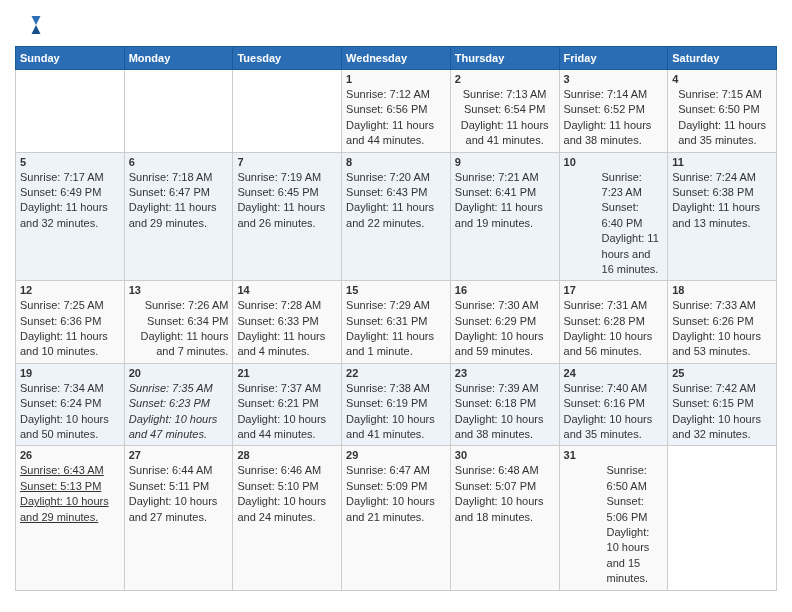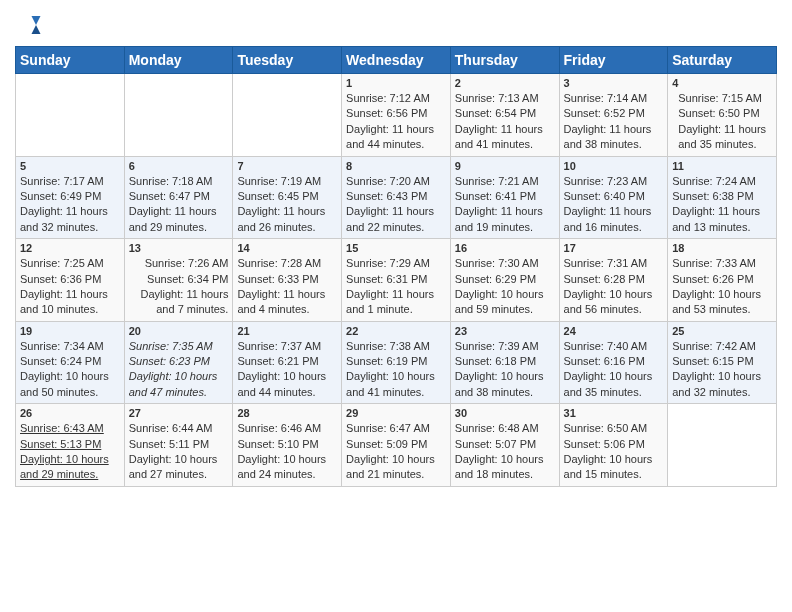--- a/index.html
+++ b/index.html
@@ -50,21 +50,21 @@
       color: #444;
     }
     .calendar {
       width: 100%;
       border-collapse: collapse;
       table-layout: fixed;
     }
     .calendar thead th {
       background: #2a6db5;
       color: #fff;
-      font-size: 14px;
+      font-size: 11px;
       font-weight: bold;
       padding: 5px 4px;
       text-align: left;
       border: 1px solid #1a5a9a;
     }
     .calendar tbody td {
       vertical-align: top;
       border: 1px solid #ccc;
       padding: 3px 4px;
       font-size: 9.5px;
@@ -132,21 +132,21 @@
           <td class="empty-cell"></td>
           <td class="empty-cell"></td>
           <td>
             <span class="day-num">1</span>
             <div class="cell-info" style="white-space: pre-line;">Sunrise: 7:12 AM
 Sunset: 6:56 PM
 Daylight: 11 hours and 44 minutes.</div>
           </td>
           <td>
             <span class="day-num">2</span>
-            <div class="cell-info" style="white-space: pre-line;">Sunrise: 7:13 AM
+            <div class="cell-info" style="white-space: pre-line; text-align: center;">Sunrise: 7:13 AM
 Sunset: 6:54 PM
 Daylight: 11 hours and 41 minutes.</div>
           </td>
           <td>
             <span class="day-num">3</span>
             <div class="cell-info" style="white-space: pre-line;">Sunrise: 7:14 AM
 Sunset: 6:52 PM
 Daylight: 11 hours and 38 minutes.</div>
           </td>
           <td>
@@ -182,21 +182,21 @@
 Daylight: 11 hours and 22 minutes.</div>
           </td>
           <td>
             <span class="day-num">9</span>
             <div class="cell-info" style="white-space: pre-line;">Sunrise: 7:21 AM
 Sunset: 6:41 PM
 Daylight: 11 hours and 19 minutes.</div>
           </td>
           <td>
             <span class="day-num">10</span>
-            <div class="cell-info" style="white-space: pre-line;">Sunrise: 7:23 AM
+            <div class="cell-info" style="white-space: pre-line; margin-left: 38px;">Sunrise: 7:23 AM
 Sunset: 6:40 PM
 Daylight: 11 hours and 16 minutes.</div>
           </td>
           <td>
             <span class="day-num">11</span>
             <div class="cell-info" style="white-space: pre-line;">Sunrise: 7:24 AM
 Sunset: 6:38 PM
 Daylight: 11 hours and 13 minutes.</div>
           </td>
         </tr>
@@ -314,21 +314,21 @@
 Daylight: 10 hours and 21 minutes.</div>
           </td>
           <td>
             <span class="day-num">30</span>
             <div class="cell-info" style="white-space: pre-line;">Sunrise: 6:48 AM
 Sunset: 5:07 PM
 Daylight: 10 hours and 18 minutes.</div>
           </td>
           <td>
             <span class="day-num">31</span>
-            <div class="cell-info" style="white-space: pre-line;">Sunrise: 6:50 AM
+            <div class="cell-info" style="white-space: pre-line; margin-left: 43px;">Sunrise: 6:50 AM
 Sunset: 5:06 PM
 Daylight: 10 hours and 15 minutes.</div>
           </td>
           <td class="empty-cell"></td>
         </tr>
       </tbody>
   </table>
 </div>
 
 </body></html>

